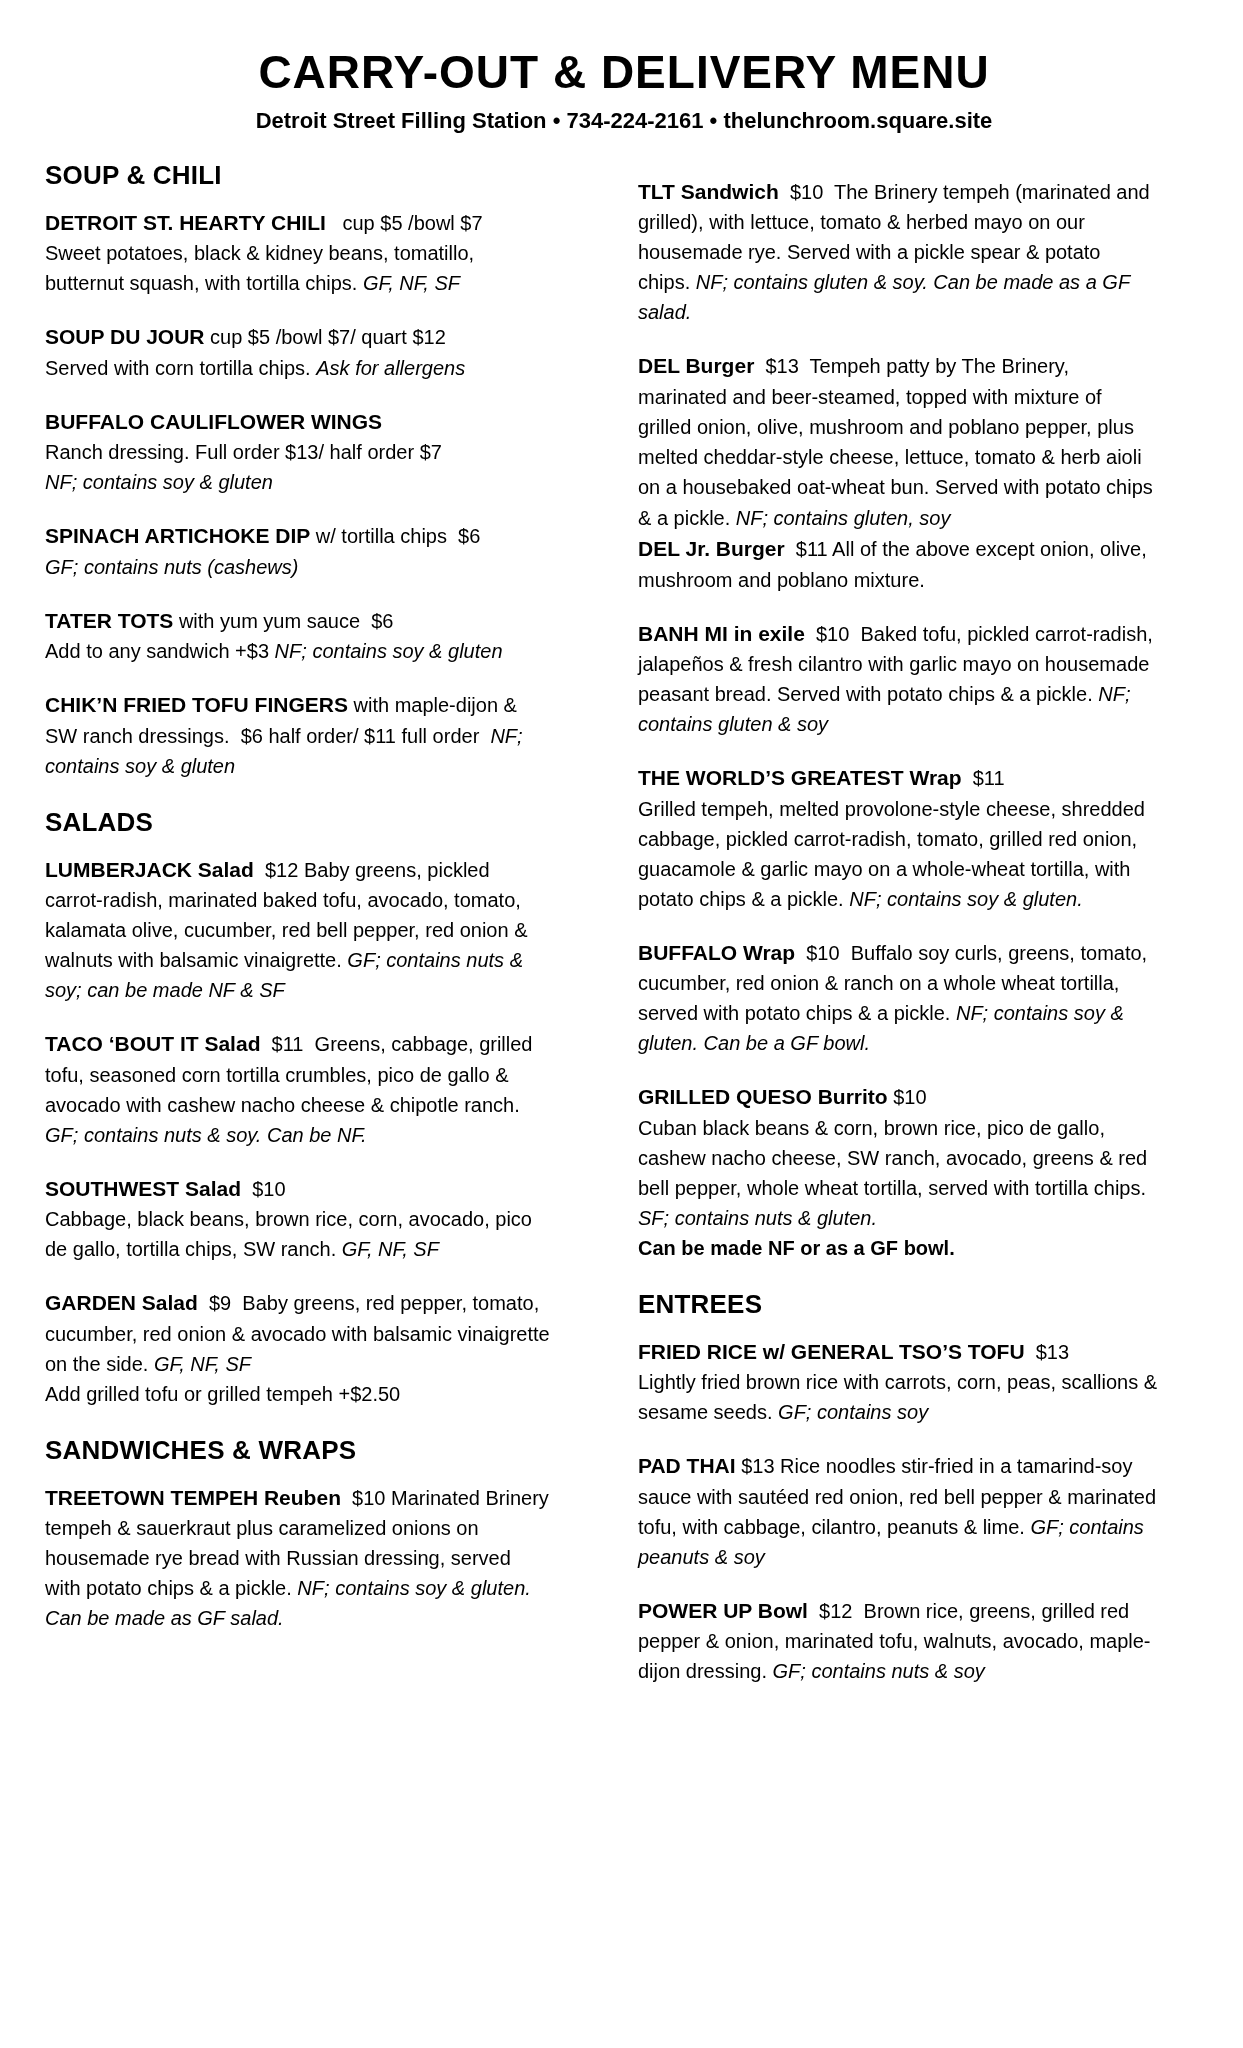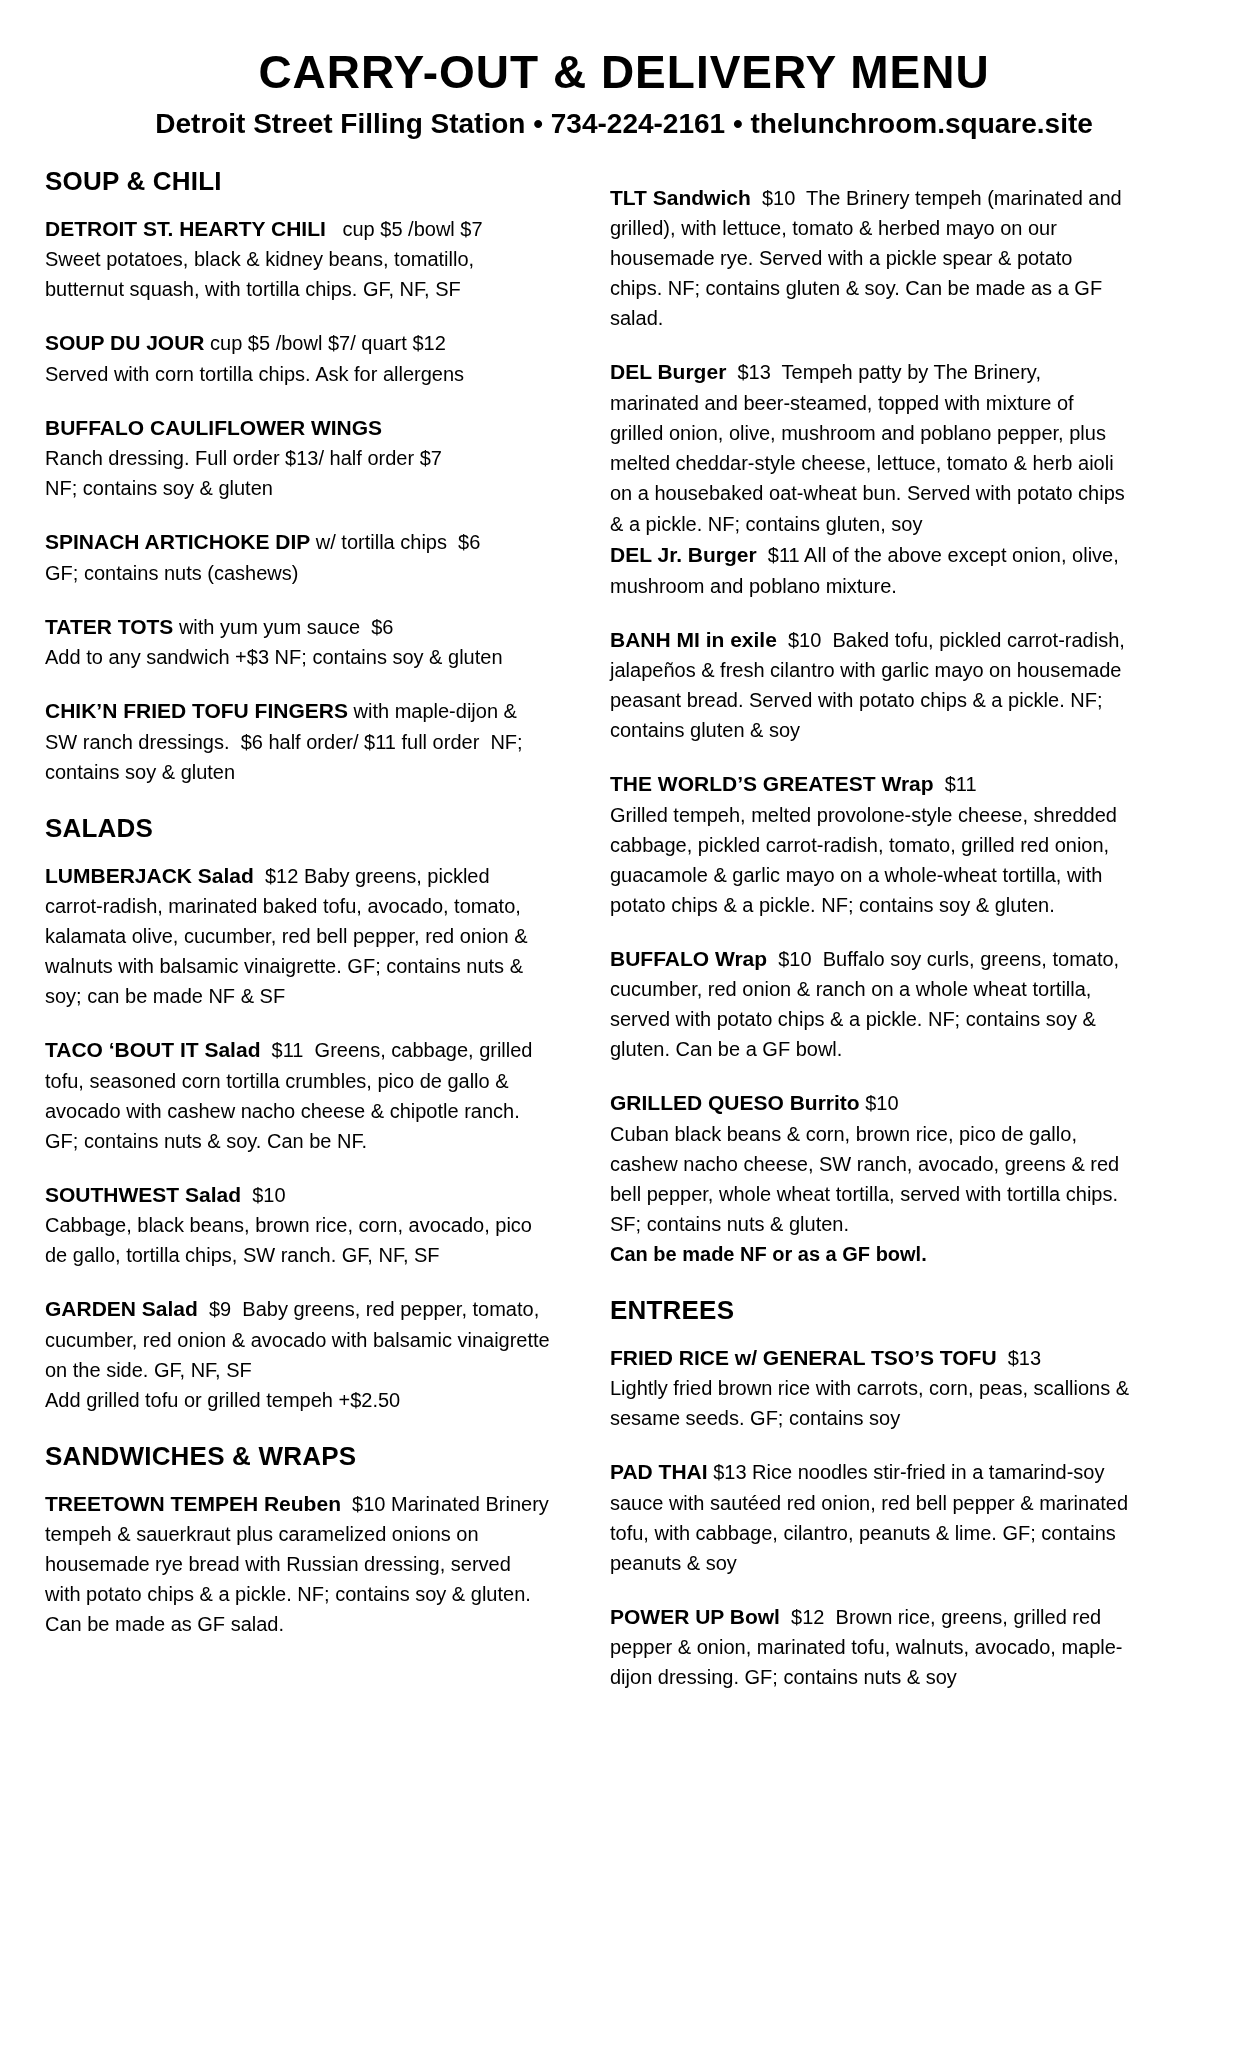--- a/index.html
+++ b/index.html
@@ -15,26 +15,26 @@
   }
 
   .menu-header { text-align: center; margin-bottom: 26px; }
   .menu-title {
     font-size: 46px;
     font-weight: bold;
     letter-spacing: 1px;
     line-height: 1.15;
   }
   .menu-subtitle {
-    font-size: 28px;
+    font-size: 22px;
     font-weight: bold;
     margin-top: 9px;
   }
 
-  .columns { display: flex; align-items: flex-start; gap: 60px; }
+  .columns { display: flex; align-items: flex-start; gap: 88px; }
   .column { flex: none; }
   .column-left { width: 505px; }
   .column-right { width: 520px; }
 
   .section-heading {
     font-size: 26px;
     font-weight: bold;
     margin: 26px 0 8px 0;
     letter-spacing: 0.2px;
   }
@@ -42,21 +42,21 @@
 
   .menu-item {
     font-size: 20px;
     line-height: 1.5;
     margin: 16px 0 23px 0;
     white-space: pre-wrap;
   }
   .run-b { font-weight: bold; font-size: 21px; }
   .run-bn { font-weight: bold; }
   .run-n { font-weight: normal; }
-  .run-i { }
+  .run-i { font-style: italic; }
 </style>
 </head>
 <body>
 
 <div class="page">
   <header class="menu-header">
     <h1 class="menu-title">CARRY-OUT &amp; DELIVERY MENU</h1>
     <p class="menu-subtitle">Detroit Street Filling Station • 734-224-2161 • thelunchroom.square.site</p>
   </header>
 

